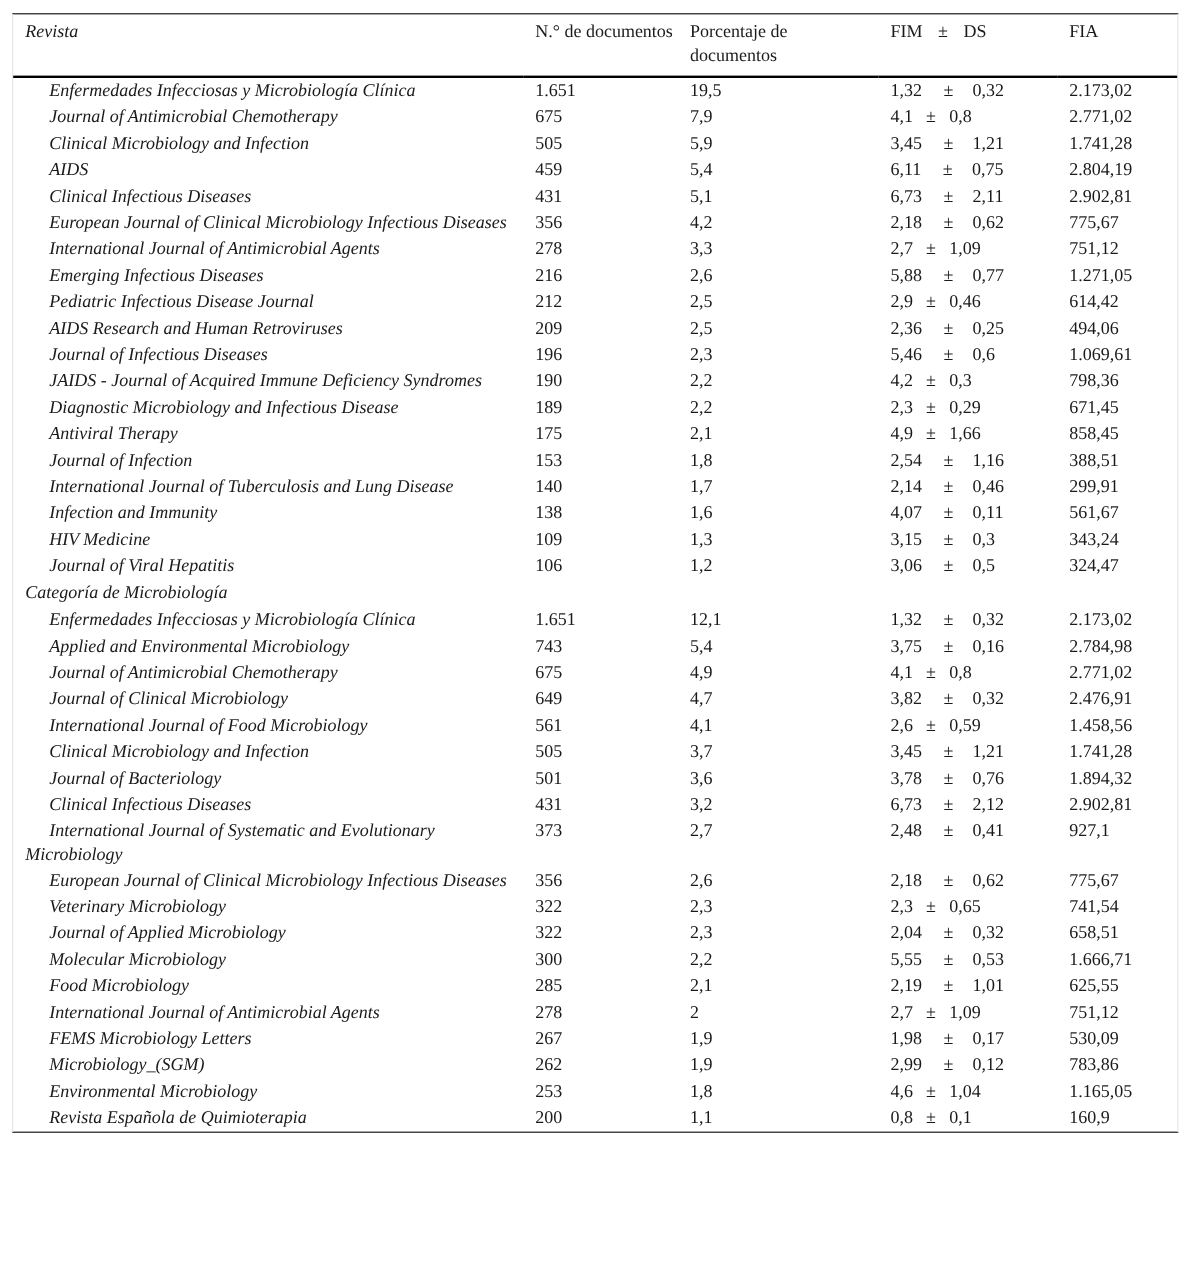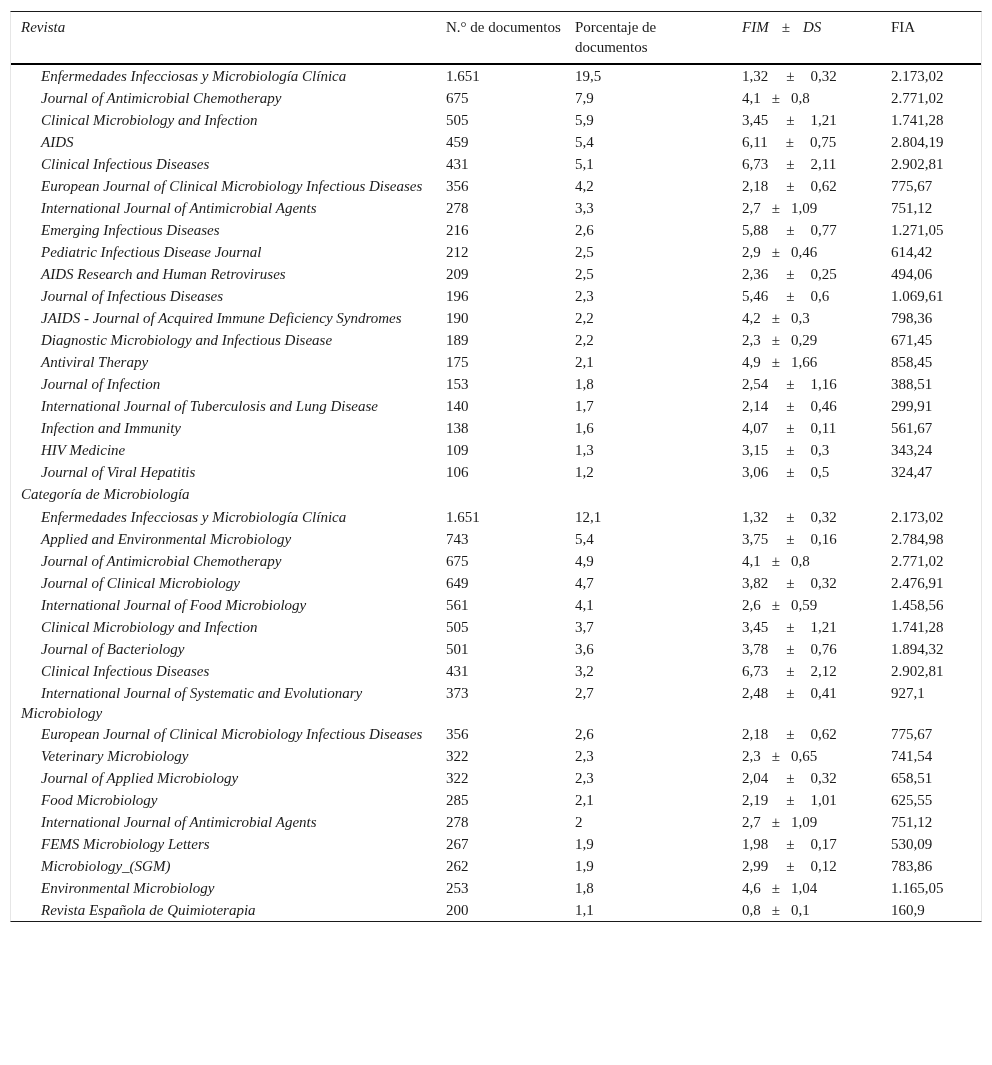--- a/index.html
+++ b/index.html
@@ -23,21 +23,21 @@
   tr.cat td.name { padding-left: 10px; }
   td.name .journal { display: block; text-indent: 20px; }
   tr.jr td { padding-top: 1px; height: 21px; }
   tr.first-cat td { padding-top: 2px; }
   .fim { display: inline-block; }
   .fim .m { display: inline-block; }
   .fim .pm { display: inline-block; padding: 0 11px 0 11px; }
   .fim .sd { display: inline-block; }
   .fim.wide .pm { padding: 0 12px 0 18px; }
   .fim.wide .sd { padding-left: 4px; }
-  .hdr-fim span { display: inline-block; font-style: italic; }
+  .hdr-fim span { display: inline-block; }
   .hdr-fim .pm { padding: 0 13px 0 13px; }
 </style>
 </head>
 <body>
 
 <div class="tbl-wrap">
   <table>
     <colgroup>
       <col class="c-name">
         <col class="c-n">
@@ -332,20 +332,29 @@
           <td class="name">
             <span class="journal">Journal of Applied Microbiology</span>
           </td>
           <td>322</td>
           <td>2,3</td>
           <td><span class="fim wide"><span class="m">2,04</span><span class="pm">±</span><span class="sd">0,32</span></span></td>
           <td>658,51</td>
         </tr>
         <tr class="jr">
           <td class="name">
+            <span class="journal">Molecular Microbiology</span>
+          </td>
+          <td>300</td>
+          <td>2,2</td>
+          <td><span class="fim wide"><span class="m">5,55</span><span class="pm">±</span><span class="sd">0,53</span></span></td>
+          <td>1.666,71</td>
+        </tr>
+        <tr class="jr">
+          <td class="name">
             <span class="journal">Food Microbiology</span>
           </td>
           <td>285</td>
           <td>2,1</td>
           <td><span class="fim wide"><span class="m">2,19</span><span class="pm">±</span><span class="sd">1,01</span></span></td>
           <td>625,55</td>
         </tr>
         <tr class="jr">
           <td class="name">
             <span class="journal">International Journal of Antimicrobial Agents</span>

